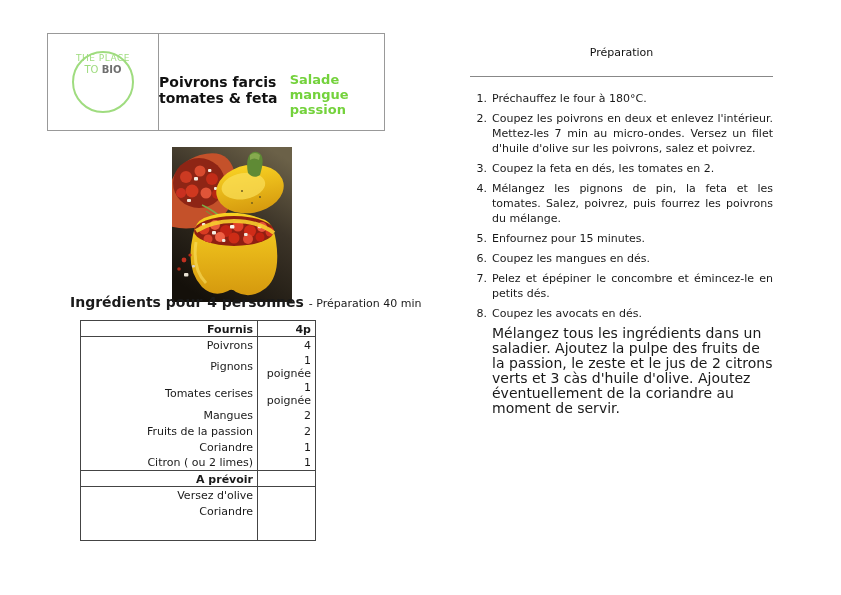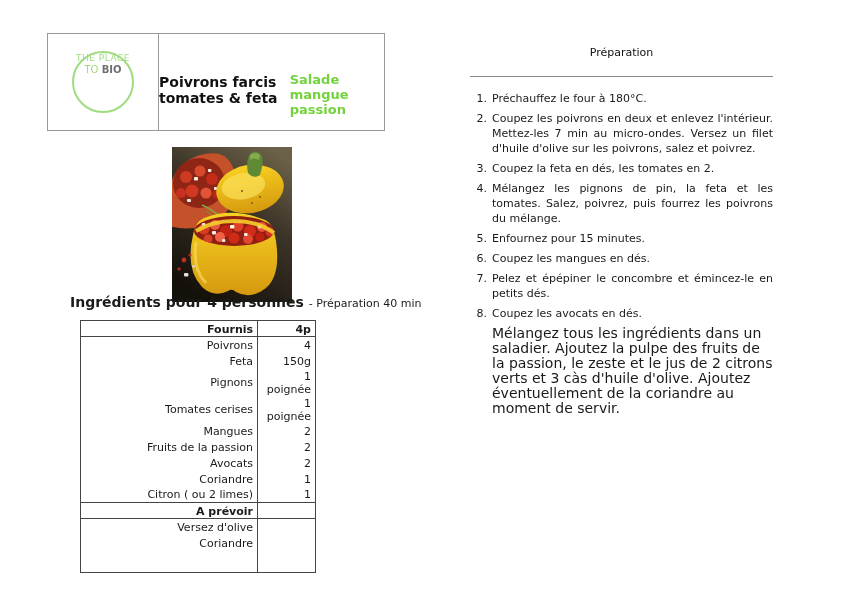--- a/index.html
+++ b/index.html
@@ -221,41 +221,33 @@
     <tbody>
       <tr class="bold-row rule-bottom">
         <td class="col-name">Fournis</td>
         <td class="col-qty">4p</td>
       </tr>
       <tr>
         <td class="col-name">Poivrons</td>
         <td class="col-qty">4</td>
       </tr>
       <tr>
-        <td class="col-name">Feta</td>
-        <td class="col-qty">150g</td>
-      </tr>
-      <tr>
         <td class="col-name">Pignons</td>
         <td class="col-qty">1 poignée</td>
       </tr>
       <tr>
         <td class="col-name">Tomates cerises</td>
         <td class="col-qty">1 poignée</td>
       </tr>
       <tr>
         <td class="col-name">Mangues</td>
         <td class="col-qty">2</td>
       </tr>
       <tr>
         <td class="col-name">Fruits de la passion</td>
-        <td class="col-qty">2</td>
-      </tr>
-      <tr>
-        <td class="col-name">Avocats</td>
         <td class="col-qty">2</td>
       </tr>
       <tr>
         <td class="col-name">Coriandre</td>
         <td class="col-qty">1</td>
       </tr>
       <tr>
         <td class="col-name">Citron ( ou 2 limes)</td>
         <td class="col-qty">1</td>
       </tr>

